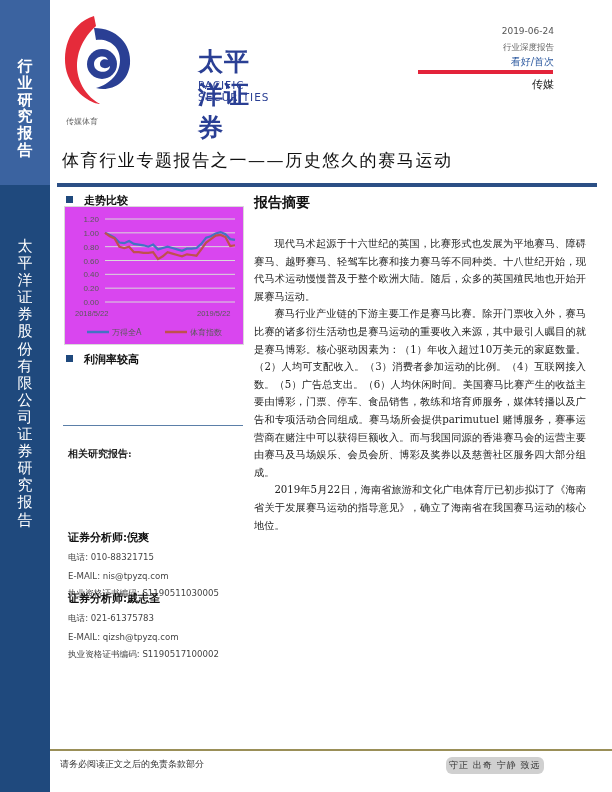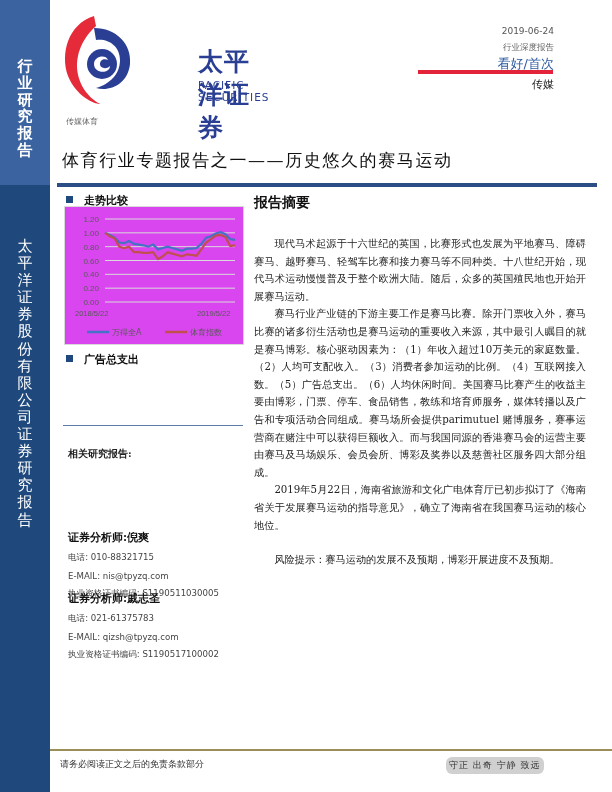--- a/index.html
+++ b/index.html
@@ -14,21 +14,21 @@
 
   .logo { position:absolute; left:60px; top:14px; width:200px; height:92px; }
   .logo-cn { position:absolute; left:138px; top:31px; font-family:"DejaVu Sans",sans-serif; font-weight:bold;
              color:#2a3f94; font-size:25px; letter-spacing:1px; }
   .logo-en { position:absolute; left:138px; top:65px; font-family:"DejaVu Sans",sans-serif; font-size:10.5px;
              color:#2a3f94; letter-spacing:1px; }
 
   .meta { position:absolute; right:58px; text-align:center; font-family:"DejaVu Sans",sans-serif; }
   .meta-date { top:26px; font-size:9px; color:#555; }
   .meta-type { top:42px; font-size:8.5px; color:#666; }
-  .meta-rating { top:55px; font-size:13px; color:#2d5aa0; }
+  .meta-rating { top:55px; font-size:10px; color:#2d5aa0; }
   .red-rule { position:absolute; left:418px; top:70px; width:135px; height:4px; background:#e3233a; }
   .meta-sector { position:absolute; right:58px; top:77px; font-size:11px; font-family:"DejaVu Sans",sans-serif; color:#111; }
 
   .sub-label { position:absolute; left:66px; top:116px; font-size:8px; color:#666; font-family:"DejaVu Sans",sans-serif; }
   .title { position:absolute; left:62px; top:149px; font-size:17px; letter-spacing:1.6px; color:#111; }
   .blue-rule { position:absolute; left:57px; top:183px; width:540px; height:4px; background:#2b4f85; }
 
   .sec-head { position:absolute; left:66px; font-size:11px; font-weight:bold; color:#111; }
   .sec-head .sq { display:inline-block; width:7px; height:7px; background:#1f497d; margin-right:11px; vertical-align:1px; }
 
@@ -130,21 +130,21 @@
       <polyline points="40.0,25.8 44.8,27.9 49.6,30.7 54.4,35.5 59.3,36.2 64.1,34.1 68.9,36.9 73.7,37.6 78.5,38.3 83.3,39.7 88.1,37.6 93.0,42.4 97.8,41.0 102.6,39.7 107.4,41.0 112.2,42.4 117.0,43.8 121.9,41.7 126.7,41.7 131.5,41.0 136.3,36.9 141.1,30.7 145.9,29.3 150.7,26.5 155.6,25.1 160.4,27.2 165.2,32.1 170.0,32.8" fill="none" stroke="#4472c4" stroke-width="2.2"></polyline>
       <polyline points="40.0,25.8 44.8,29.3 49.6,31.4 54.4,39.7 59.3,41.0 64.1,39.7 68.9,45.2 73.7,45.2 78.5,45.9 83.3,45.9 88.1,45.2 93.0,52.1 97.8,49.3 102.6,45.2 107.4,46.6 112.2,48.0 117.0,49.3 121.9,47.3 126.7,48.0 131.5,48.7 136.3,42.4 141.1,35.5 145.9,32.1 150.7,28.6 155.6,27.9 160.4,30.0 165.2,39.0 170.0,38.3" fill="none" stroke="#c0504d" stroke-width="2.2"></polyline>
       <line x1="22" x2="44" y1="125" y2="125" stroke="#4472c4" stroke-width="2.5"></line>
       <text x="47" y="128" font-size="8" fill="#595959" font-family="DejaVu Sans, sans-serif">万得全A</text>
       <line x1="100" x2="122" y1="125" y2="125" stroke="#c0504d" stroke-width="2.5"></line>
       <text x="125" y="128" font-size="8" fill="#595959" font-family="DejaVu Sans, sans-serif">体育指数</text>
     </svg>
 </div>
 
 <div class="sec-head" style="top:352px;">
-  <span class="sq"></span><span>广告总支出</span>
+  <span class="sq"></span><span>利润率较高</span>
 </div>
 
 <div class="hr-left"></div>
 <div class="related">相关研究报告:</div>
 
 <div class="analyst" style="top:530px;">
   <div><span class="analyst-name">证券分析师:</span><span class="analyst-name">倪爽</span></div>
   <div class="line">电话: 010-88321715</div>
   <div class="line">E-MAIL: nis@tpyzq.com</div>
   <div class="line">执业资格证书编码: S1190511030005</div>
@@ -154,18 +154,17 @@
   <div class="line">电话: 021-61375783</div>
   <div class="line">E-MAIL: qizsh@tpyzq.com</div>
   <div class="line">执业资格证书编码: S1190517100002</div>
 </div>
 
 <div class="summary-title">报告摘要</div>
 <div class="summary">
   <p>现代马术起源于十六世纪的英国，比赛形式也发展为平地赛马、障碍赛马、越野赛马、轻驾车比赛和接力赛马等不同种类。十八世纪开始，现代马术运动慢慢普及于整个欧洲大陆。随后，众多的英国殖民地也开始开展赛马运动。</p>
   <p>赛马行业产业链的下游主要工作是赛马比赛。除开门票收入外，赛马比赛的诸多衍生活动也是赛马运动的重要收入来源，其中最引人瞩目的就是赛马博彩。核心驱动因素为：（1）年收入超过10万美元的家庭数量。（2）人均可支配收入。（3）消费者参加运动的比例。（4）互联网接入数。（5）广告总支出。（6）人均休闲时间。美国赛马比赛产生的收益主要由博彩，门票、停车、食品销售，教练和培育师服务，媒体转播以及广告和专项活动合同组成。赛马场所会提供parimutuel 赌博服务，赛事运营商在赌注中可以获得巨额收入。而与我国同源的香港赛马会的运营主要由赛马及马场娱乐、会员会所、博彩及奖券以及慈善社区服务四大部分组成。</p>
   <p>2019年5月22日，海南省旅游和文化广电体育厅已初步拟订了《海南省关于发展赛马运动的指导意见》，确立了海南省在我国赛马运动的核心地位。</p>
-  <p class="gap">风险提示：赛马运动的发展不及预期，博彩开展进度不及预期。</p>
 </div>
 
 <div class="footer-rule"></div>
 <div class="footer-left">请务必阅读正文之后的免责条款部分</div>
 <div class="footer-right">守正 出奇 宁静 致远</div>
 
 </body></html>

